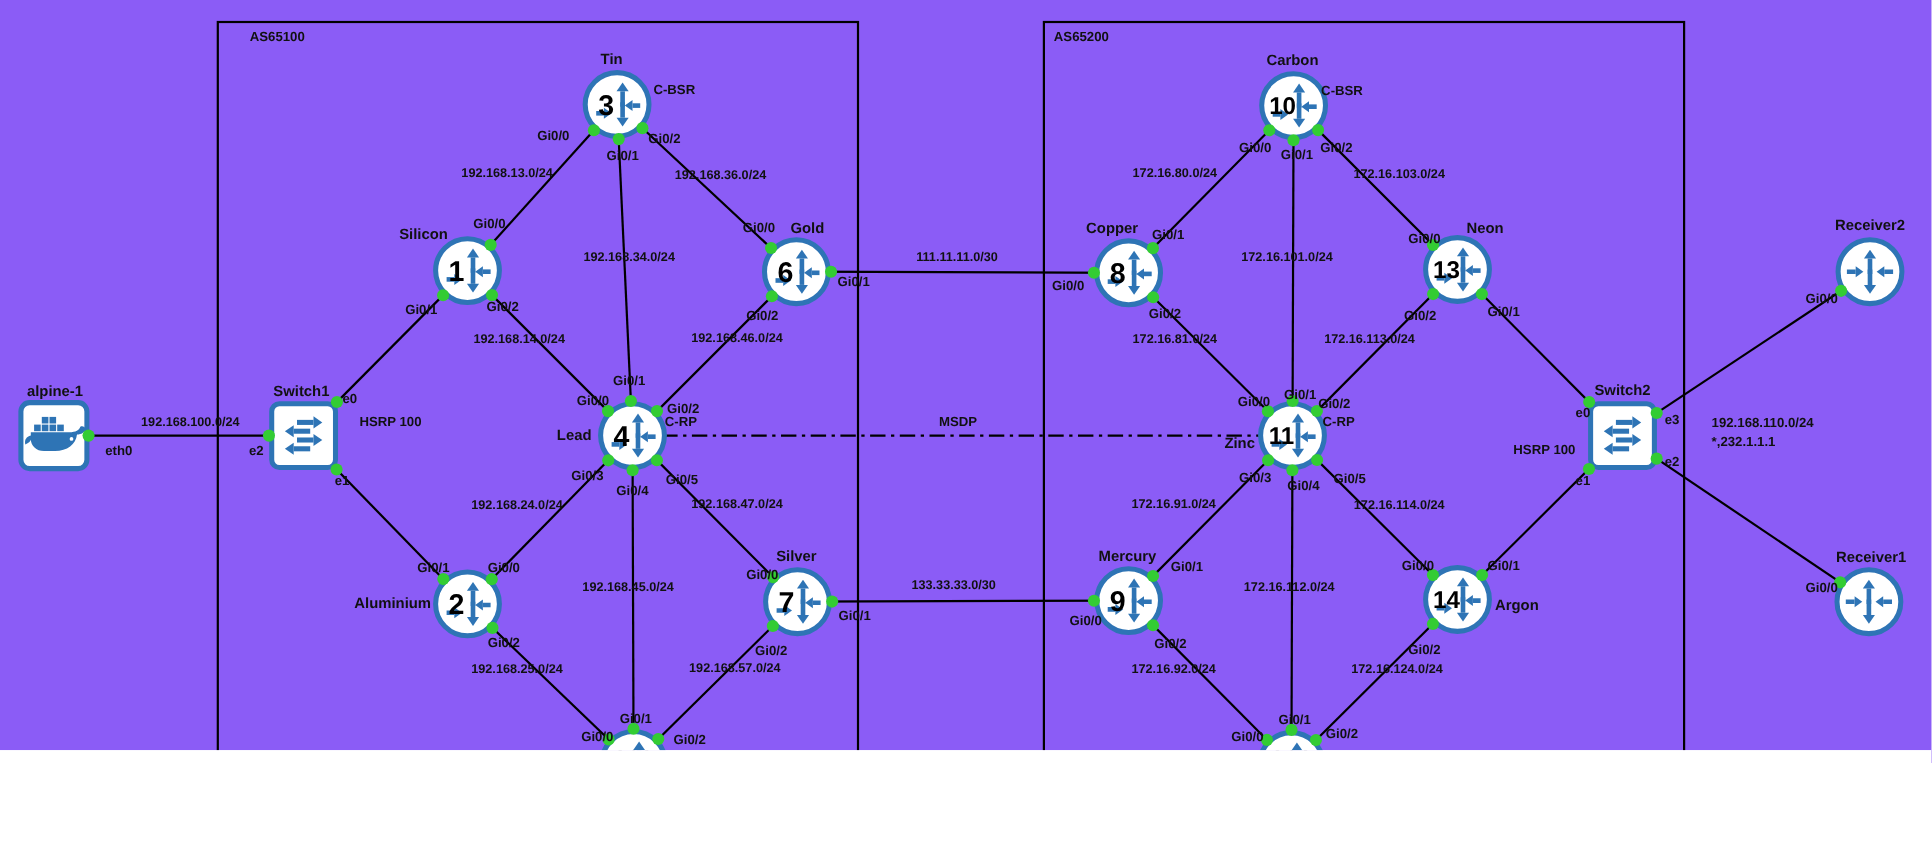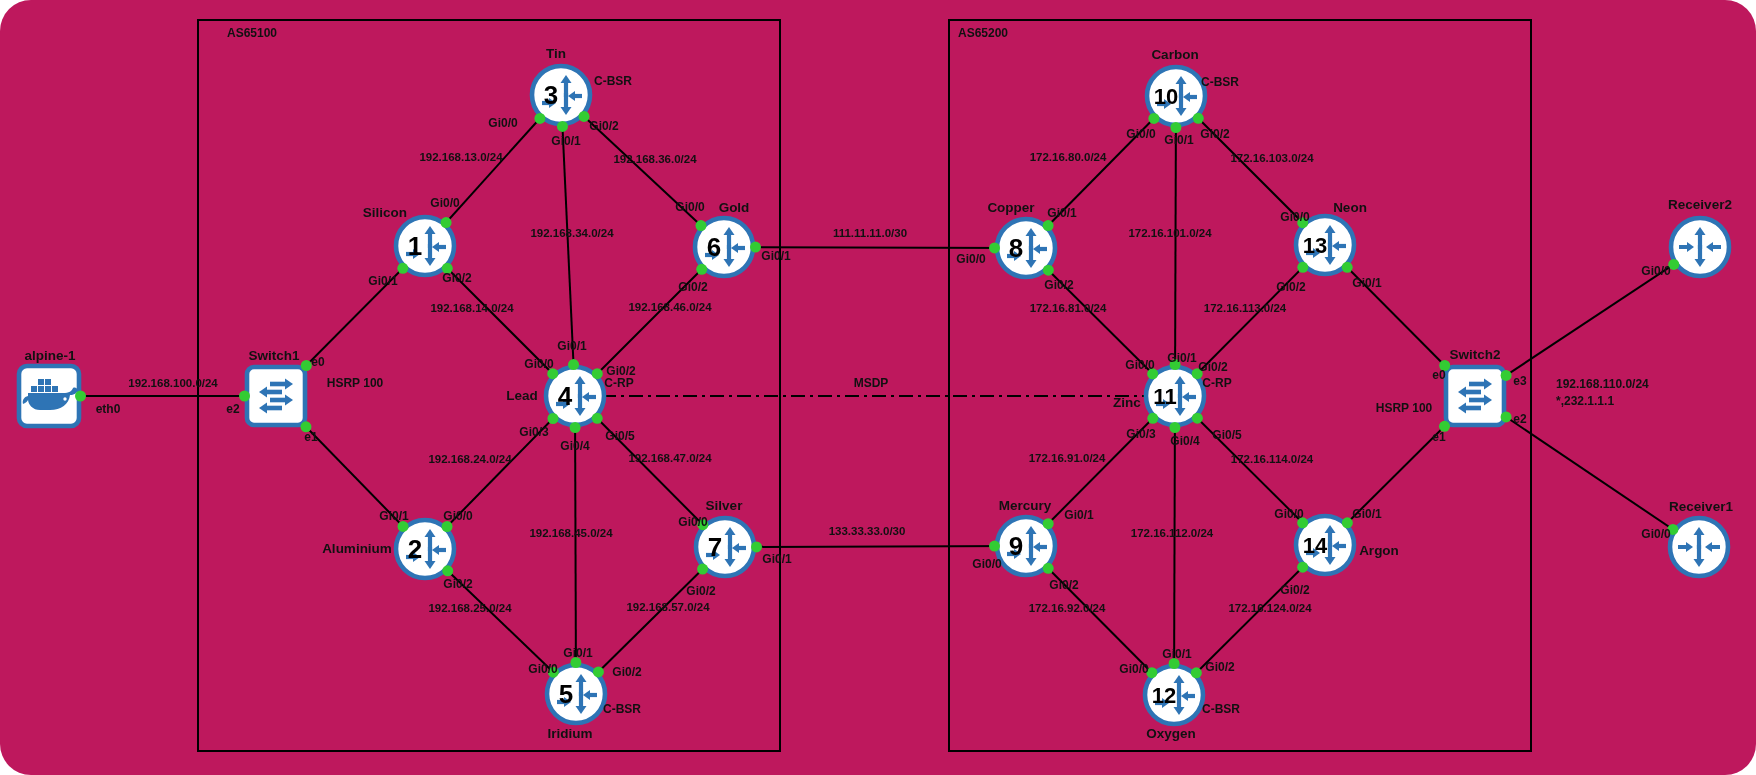--- a/index.html
+++ b/index.html
@@ -1,16 +1,16 @@
 <!DOCTYPE html>
 <html><head>
 <meta charset="utf-8">
 <style>
   html,body{margin:0;padding:0;background:#ffffff;}
-  #stage{width:1756px;height:775px;position:relative;background:#be185d;overflow:hidden;border-radius:31px;}
+  #stage{width:1756px;height:682px;position:relative;background:#8b5cf6;overflow:hidden;}
   svg{display:block;}
   svg text{font-family:"Liberation Sans", sans-serif;}
 </style>
 </head>
 <body>
 
 <div id="stage">
   <svg id="topo" xmlns="http://www.w3.org/2000/svg" width="1756" height="775" viewBox="0 0 1756 775">
       <rect x="198" y="20" width="582" height="731" fill="none" stroke="#000000" stroke-width="2"></rect>
       <text x="227" y="37.32" font-size="12" text-anchor="start" font-weight="700" fill="#111111">AS65100</text>

